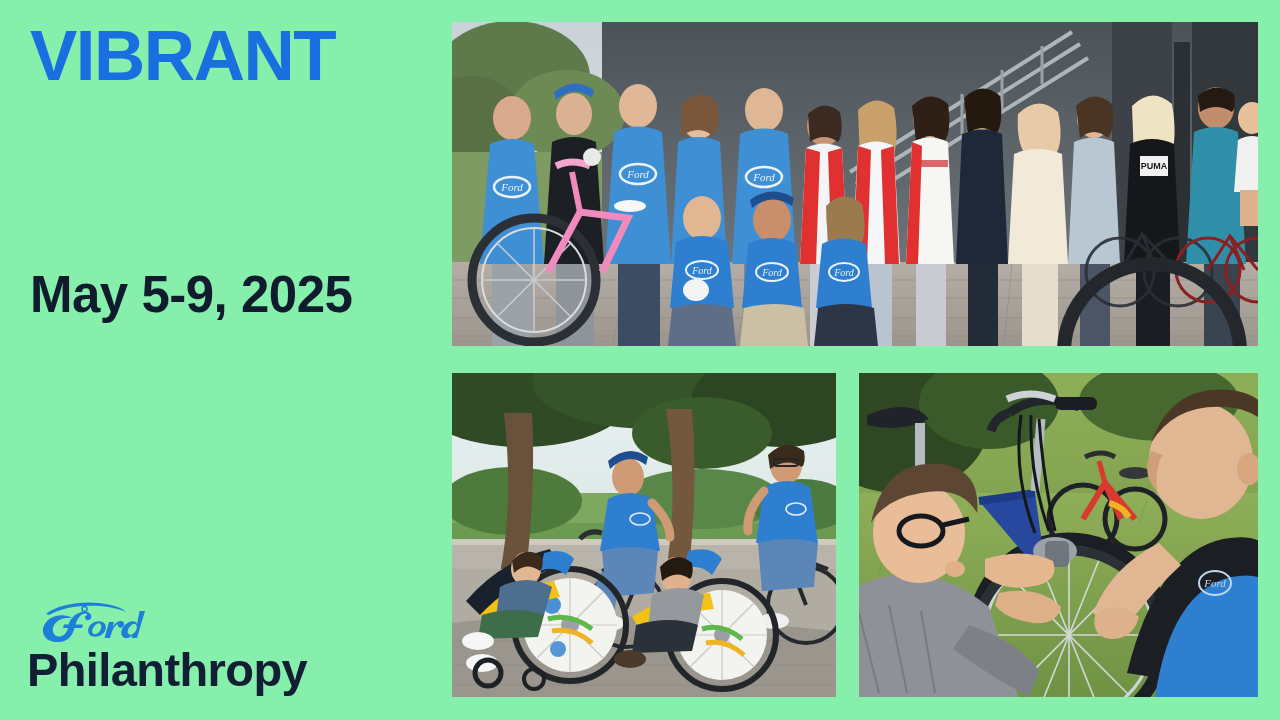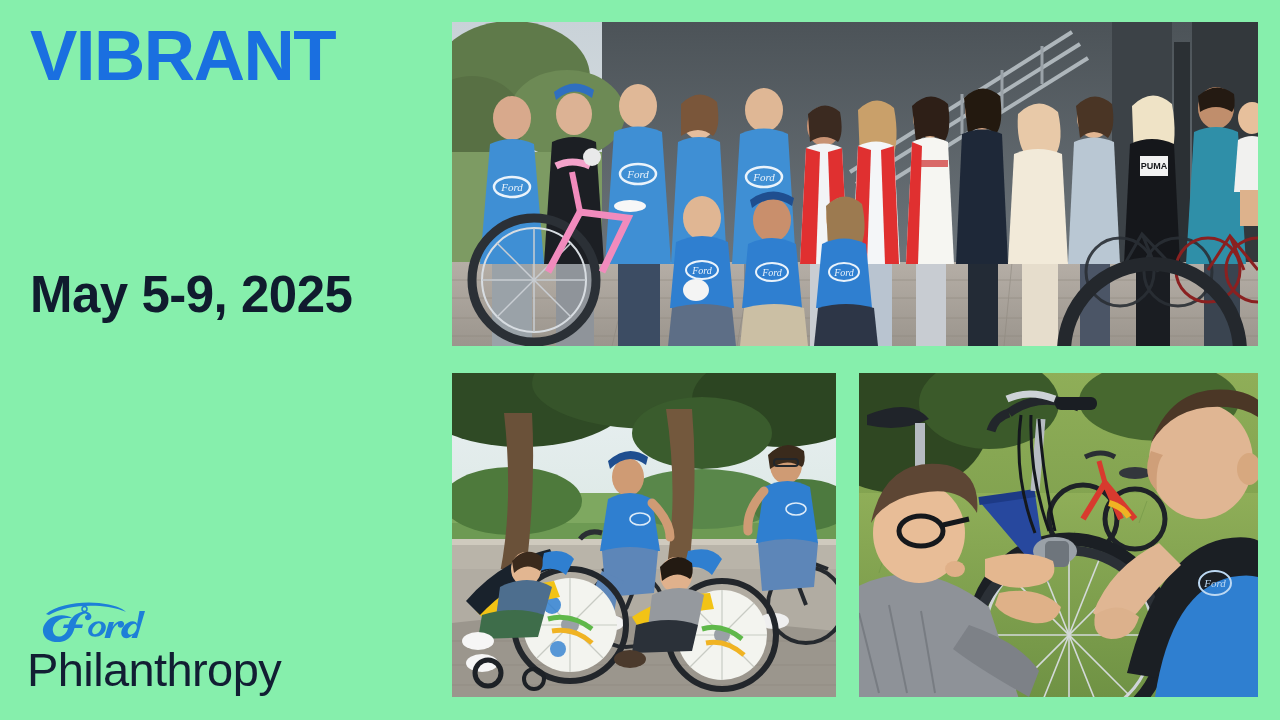--- a/index.html
+++ b/index.html
@@ -37,21 +37,21 @@
     margin-top:12px;
   }
 
   
   .logo-block{position:absolute;left:27px;top:596px;width:300px;height:102px;}
   .ford-script{position:absolute;left:6px;top:0;width:132px;height:50px;}
   .ford-script svg{display:block;width:132px;height:50px;}
   .philanthropy{
     position:absolute;left:0;top:46px;
     font-size:47px;
-    font-weight:400;
+    font-weight:700;
     letter-spacing:-0.6px;
     color:#121E33;
     white-space:nowrap;
   }
 
   
   .photo{position:absolute;overflow:hidden;background:#9aa3ab;}
   .photo svg{display:block;width:100%;height:100%;}
   #photo-group{left:452px;top:22px;width:806px;height:324px;}
   #photo-bikeride{left:452px;top:373px;width:384px;height:324px;}

